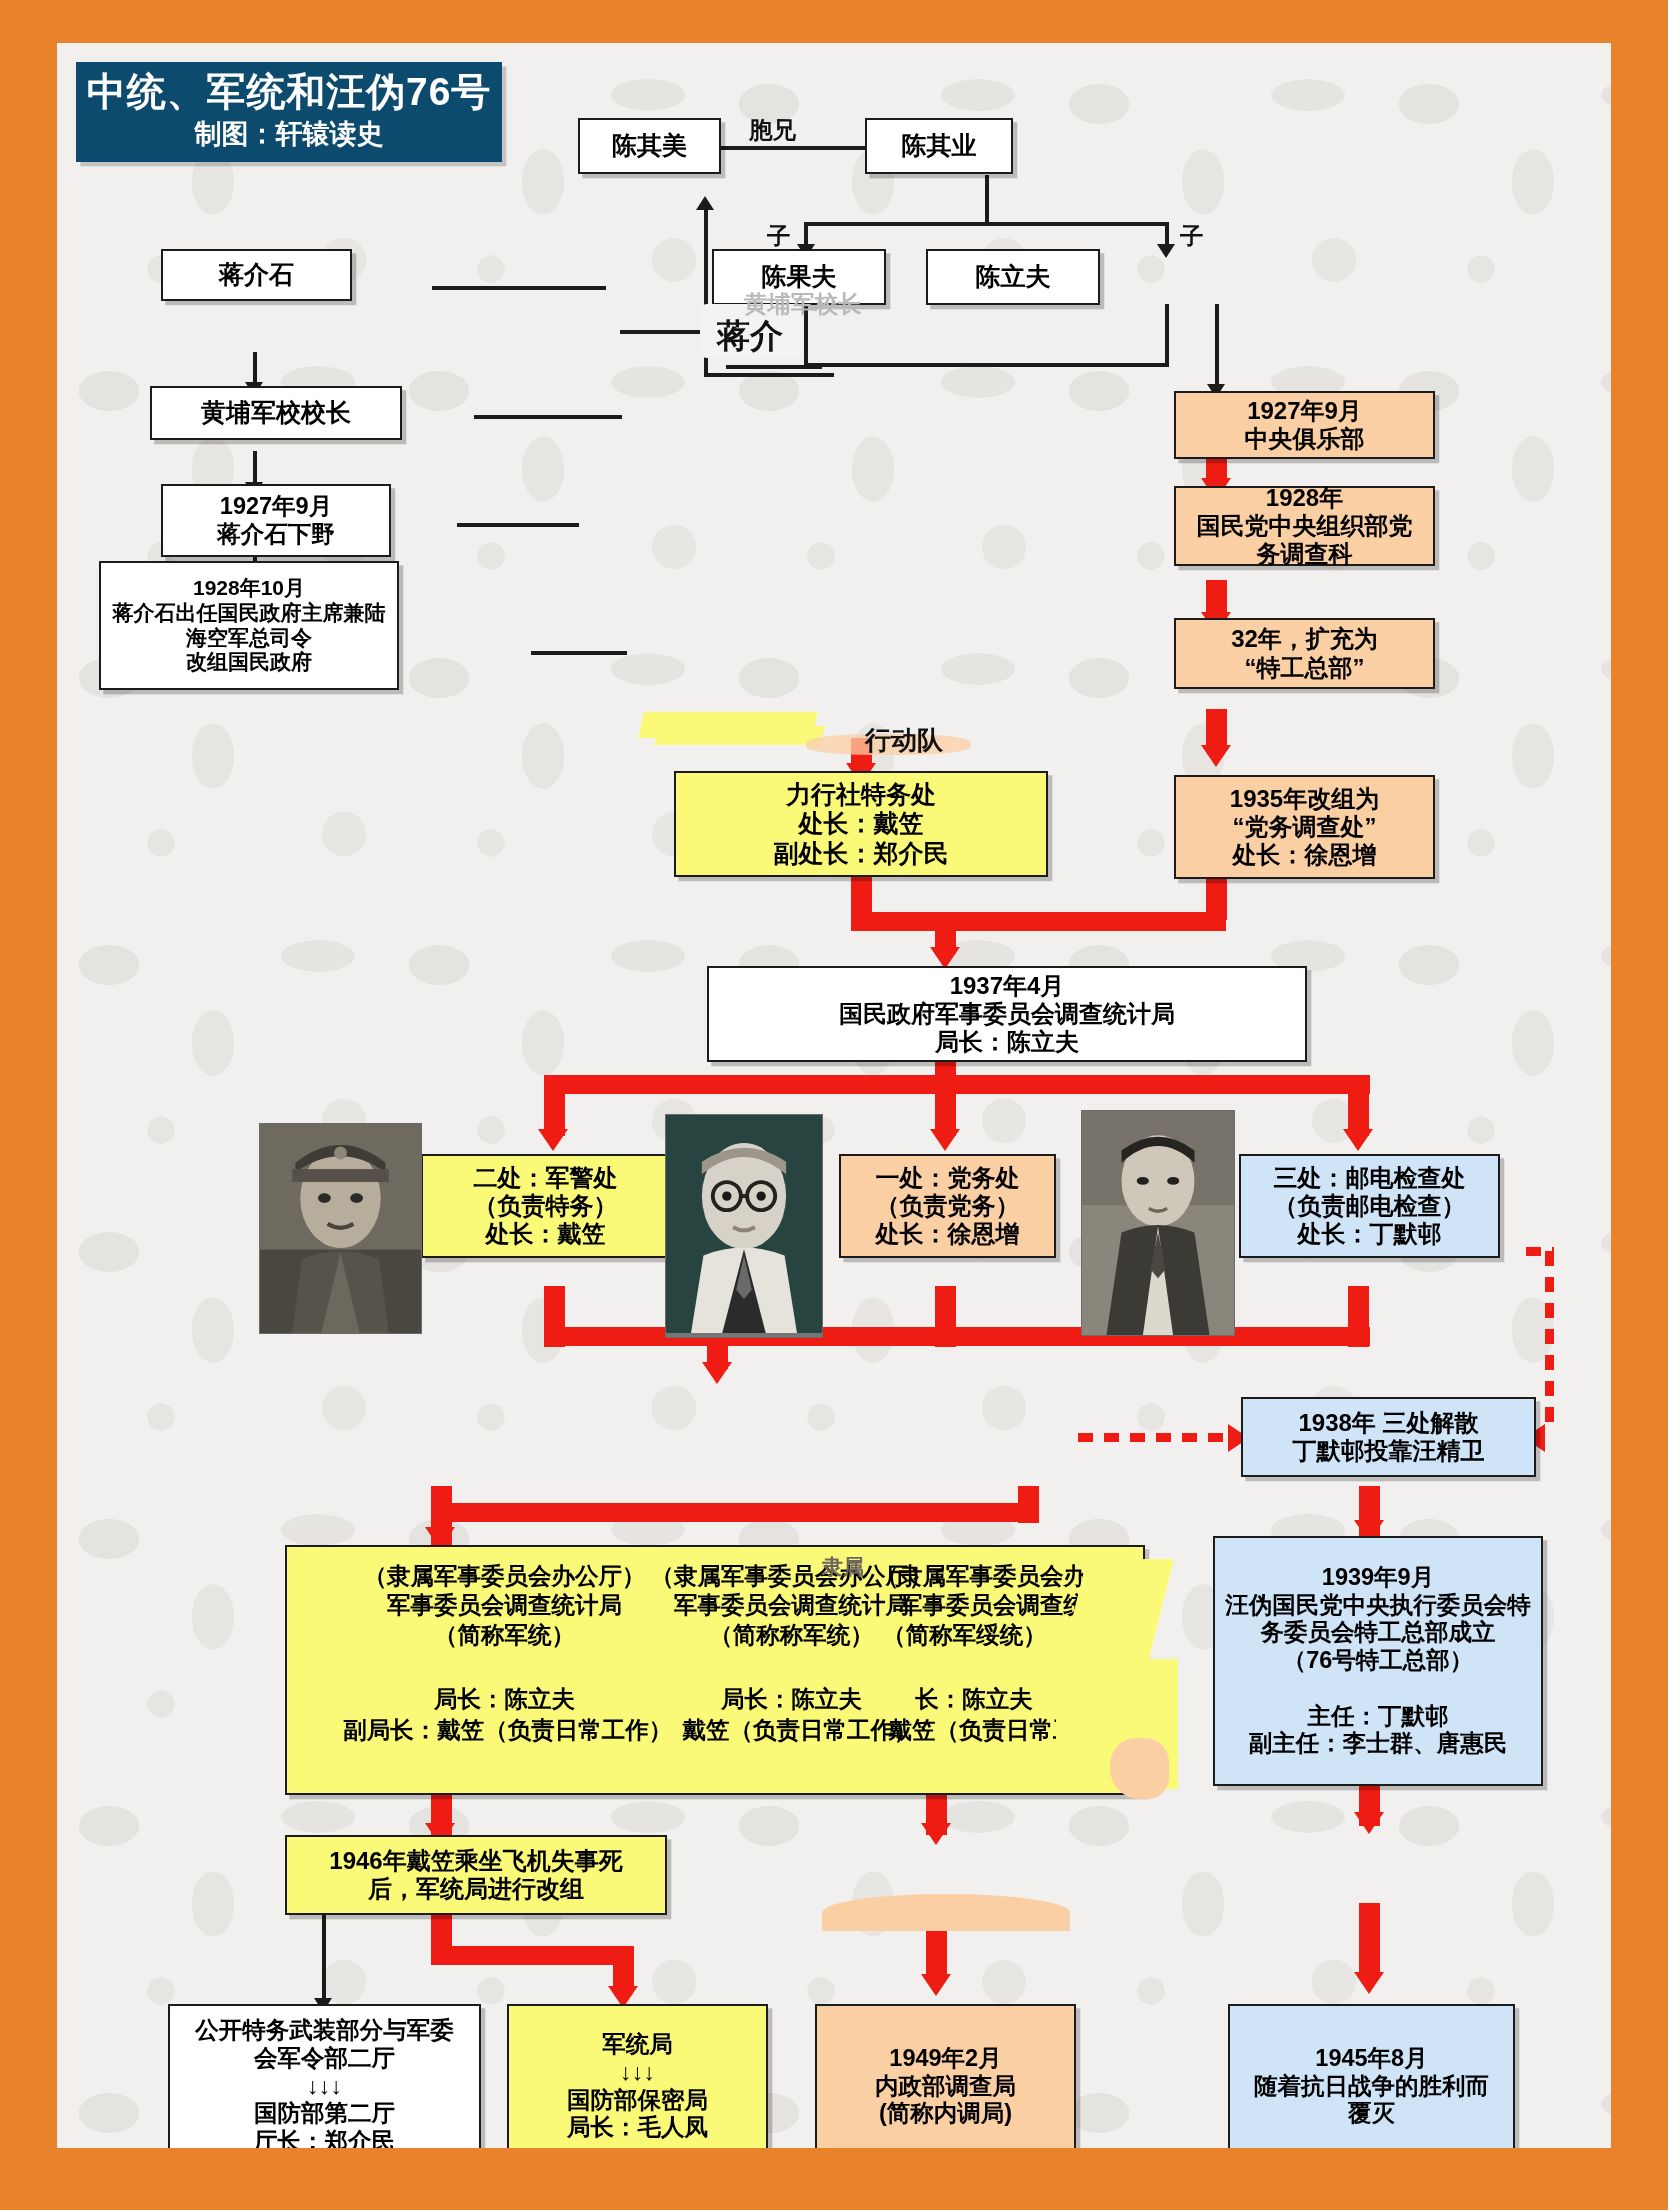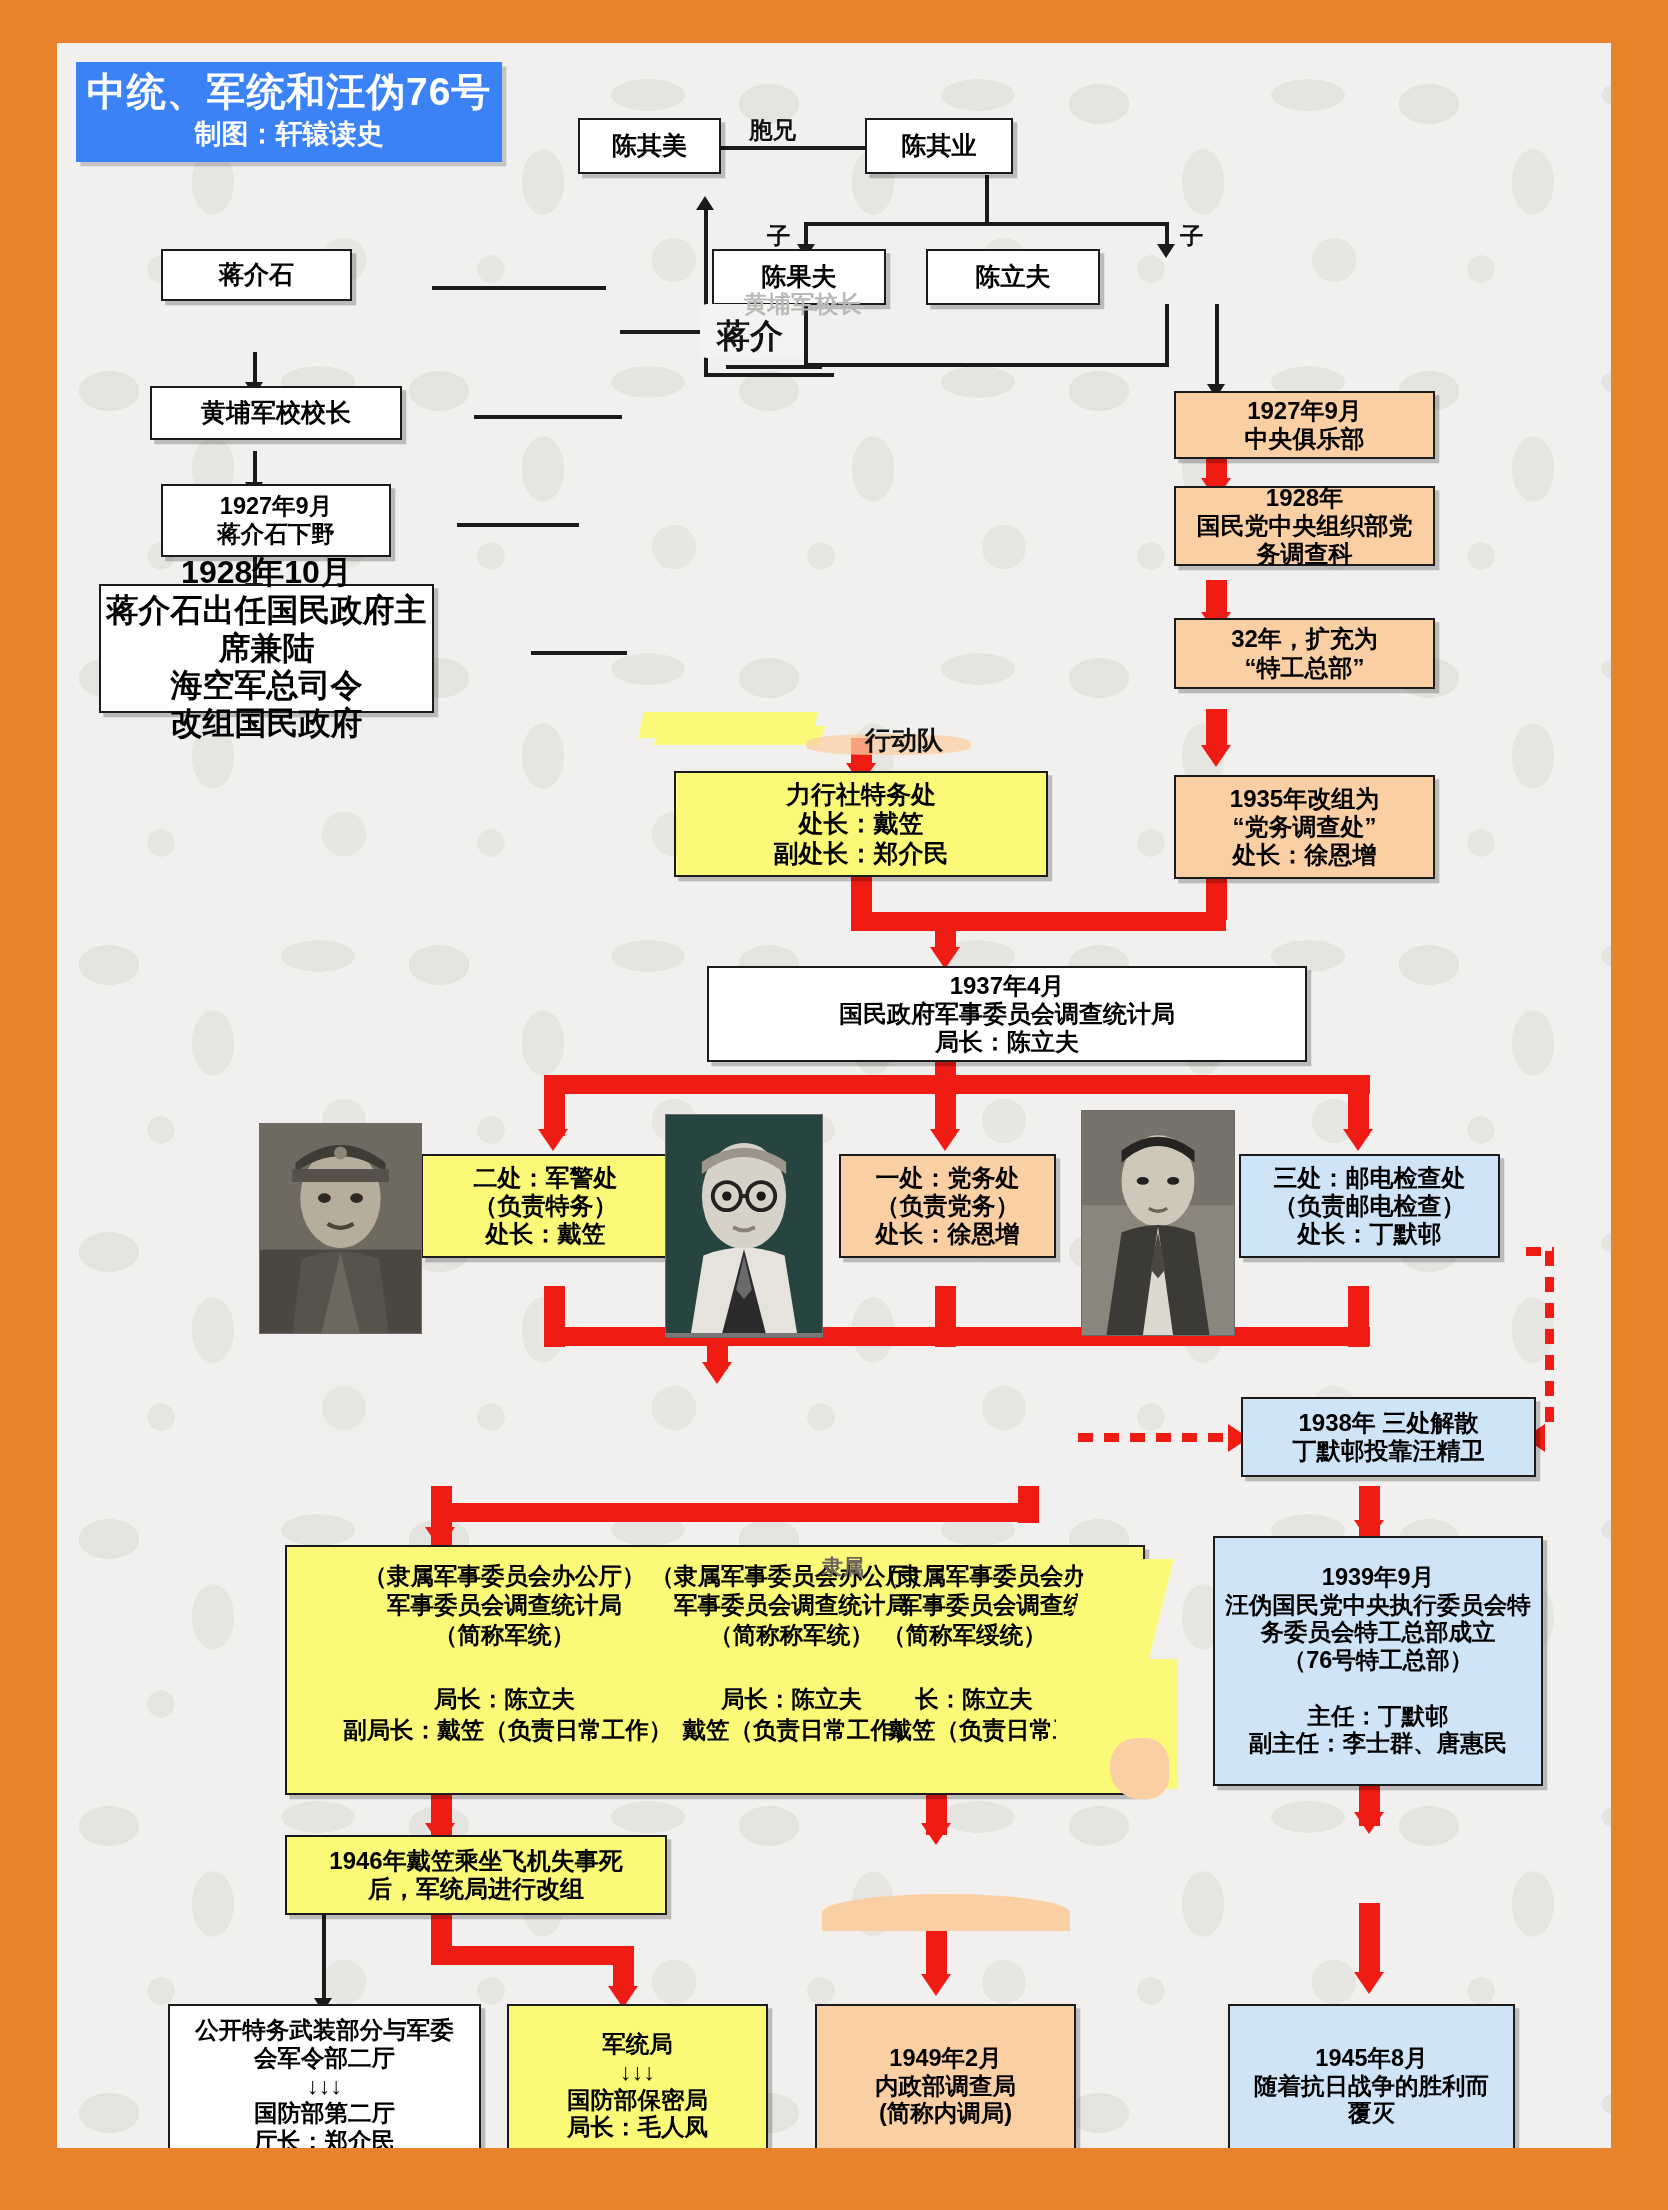--- a/index.html
+++ b/index.html
@@ -43,21 +43,21 @@
     box-shadow:4.3px 4.3px 0 rgba(0,0,0,.22);
     white-space:pre-line;
     z-index:5;
   }
   .yellow{background:#FAFA78;}
   .orange{background:#FBCFA4;}
   .blue{background:#CFE4F7;}
   .white{background:#ffffff;}
   .title-banner{
     position:absolute;left:19px;top:19px;width:426px;height:100px;
-    background:#3b82f6;color:#fff;
+    background:#0c4a6e;color:#fff;
     box-shadow:4.3px 4.3px 0 rgba(0,0,0,.18);
     display:flex;flex-direction:column;align-items:center;justify-content:center;
     z-index:40;
   }
   .title-banner .t1{font-size:39px;font-weight:bold;letter-spacing:0.9px;line-height:1.05;}
   .title-banner .t2{font-size:27px;font-weight:bold;margin-top:4px;}
   .lbl{position:absolute;font-weight:bold;color:#111;z-index:22;}
   
   .ln{position:absolute;background:#1b1b1b;z-index:2;}
   .rln{position:absolute;background:#EE1C13;z-index:3;}
@@ -220,21 +220,21 @@
   <div class="lbl" style="left:692px;top:71px;font-size:23.5px;">胞兄</div>
   <div class="lbl" style="left:710px;top:177px;font-size:23.5px;">子</div>
   <div class="lbl" style="left:1123px;top:177px;font-size:23.5px;">子</div>
   <div class="node white" style="left:655px;top:206px;width:174px;height:56px;font-size:25px;">陈果夫</div>
   <div class="node white" style="left:869px;top:206px;width:174px;height:56px;font-size:25px;">陈立夫</div>
 
   <div class="node white" style="left:104px;top:206px;width:191px;height:52px;font-size:25px;">蒋介石</div>
   <div class="node white" style="left:93px;top:343px;width:252px;height:54px;font-size:25px;">黄埔军校校长</div>
   <div class="node white" style="left:104px;top:441px;width:230px;height:73px;font-size:23.5px;">1927年9月
 蒋介石下野</div>
-  <div class="node white" style="left:42px;top:541px;width:335px;height:129px;font-size:32px;">1928年10月
+  <div class="node white" style="left:42px;top:518px;width:300px;height:129px;font-size:21px;">1928年10月
 蒋介石出任国民政府主席兼陆
 海空军总司令
 改组国民政府</div>
 
   <div class="node orange" style="left:1117px;top:348px;width:261px;height:68px;font-size:24px;">1927年9月
 中央俱乐部</div>
   <div class="node orange" style="left:1117px;top:443px;width:261px;height:80px;font-size:24px;">1928年
 国民党中央组织部党
 务调查科</div>
   <div class="node orange" style="left:1117px;top:575px;width:261px;height:71px;font-size:24px;">32年，扩充为

